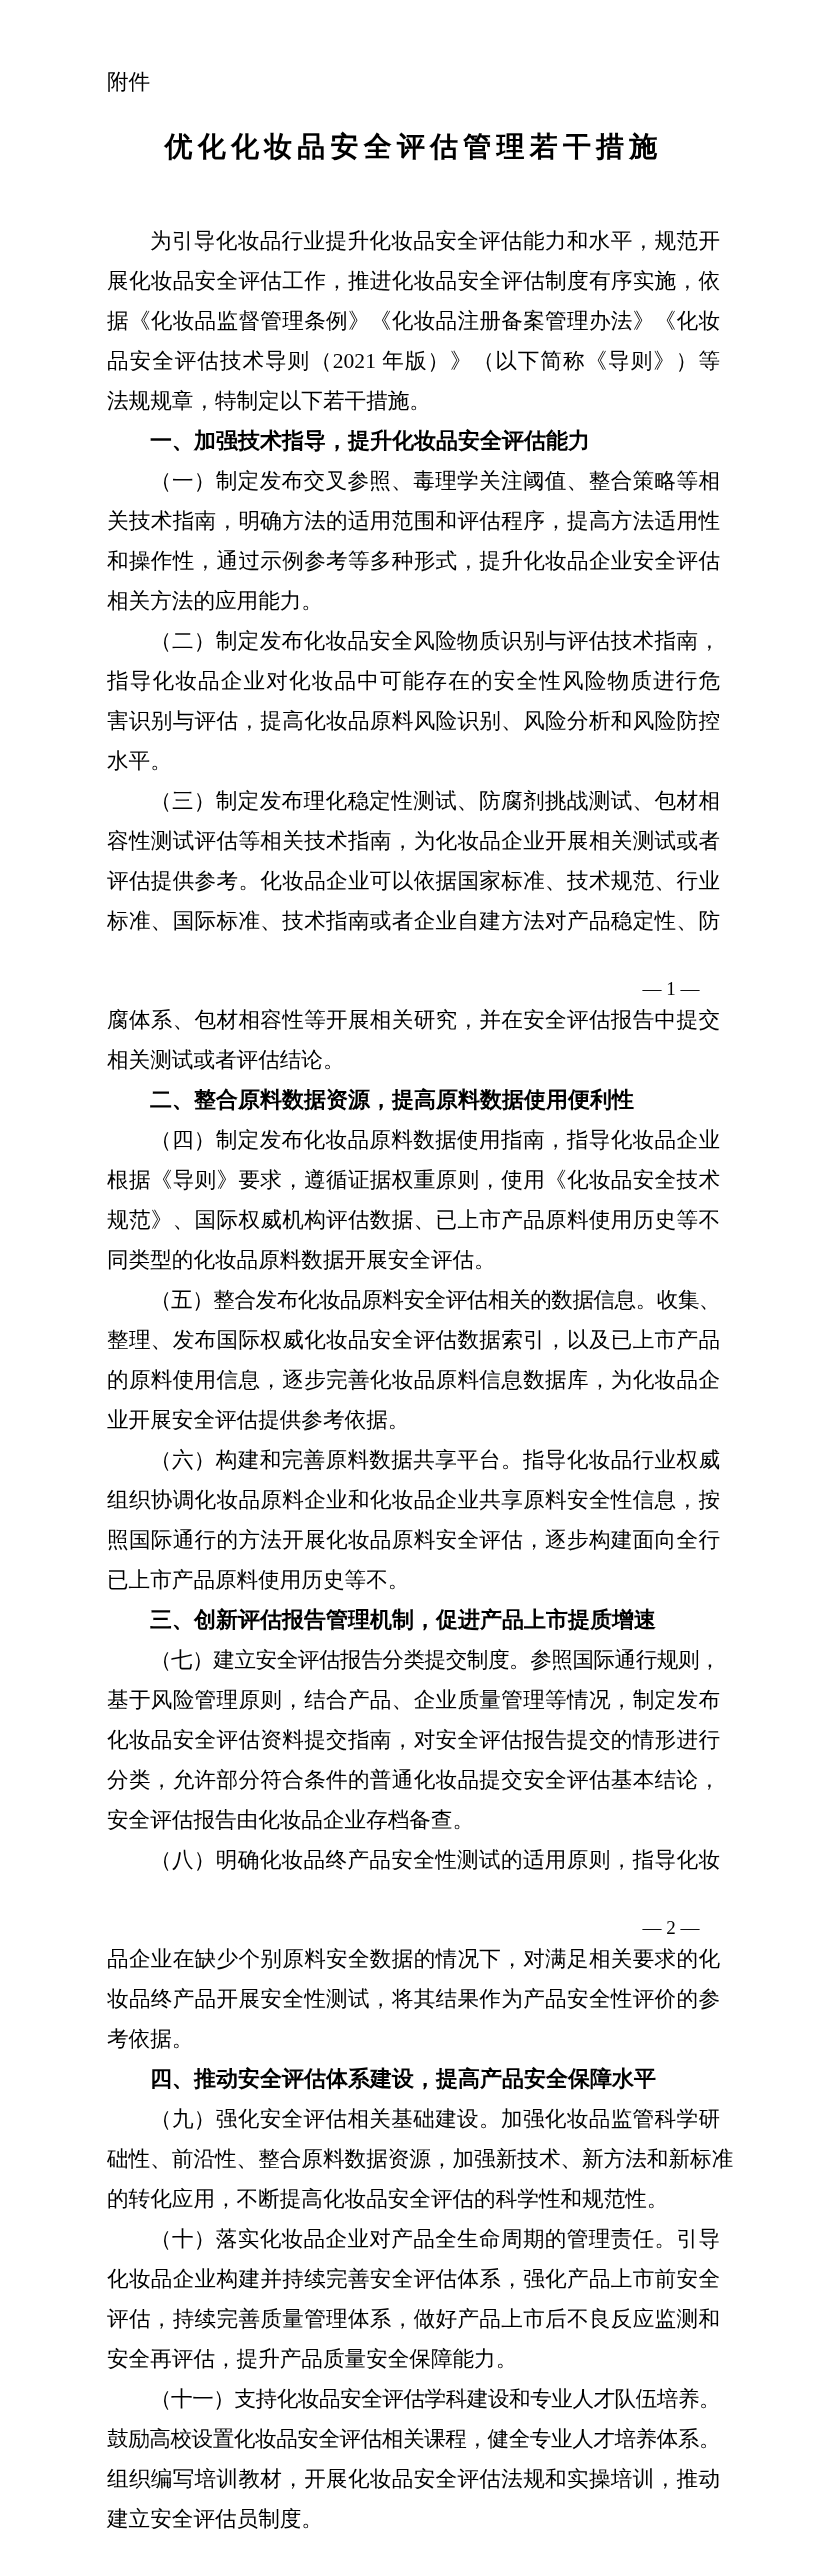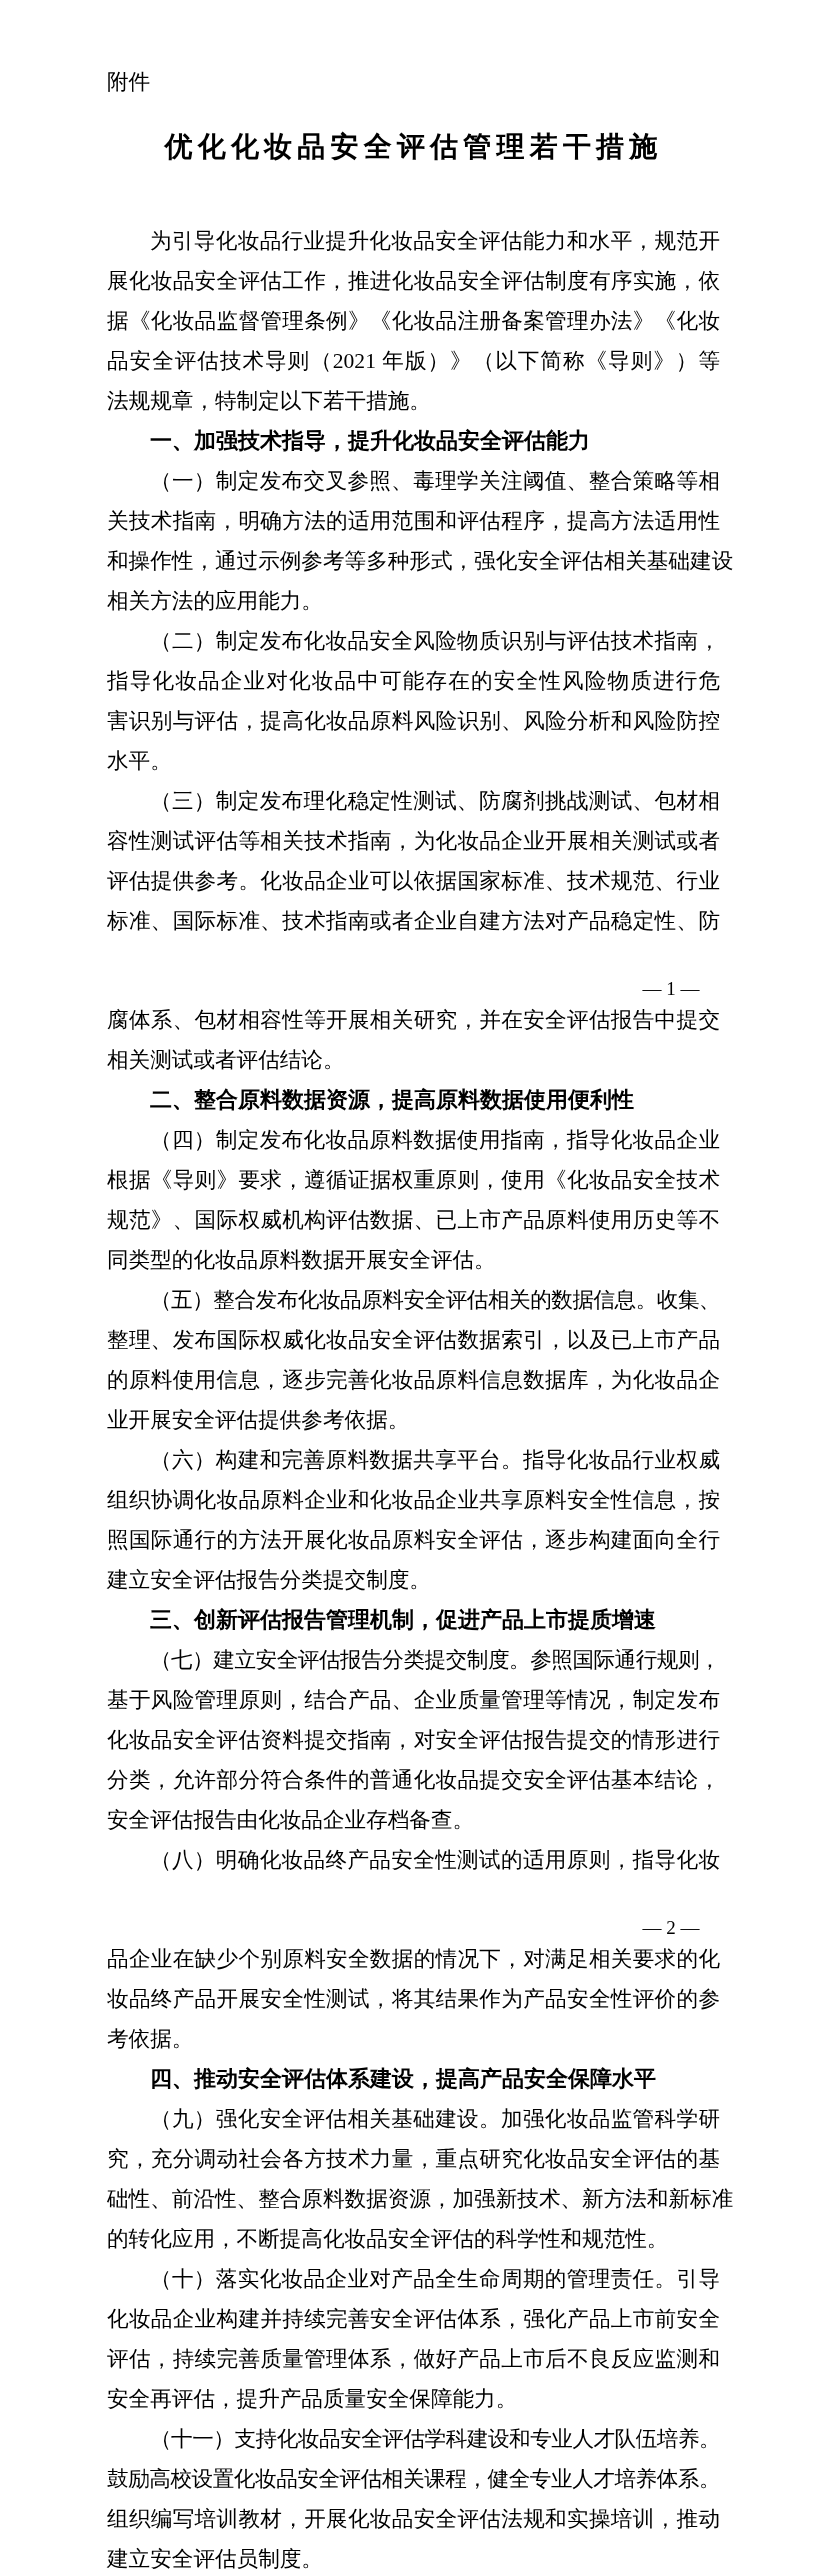--- a/index.html
+++ b/index.html
@@ -71,21 +71,21 @@
   <div class="title">优化化妆品安全评估管理若干措施</div>
   <div>
       <div class="line justify indent">为引导化妆品行业提升化妆品安全评估能力和水平，规范开</div>
       <div class="line justify">展化妆品安全评估工作，推进化妆品安全评估制度有序实施，依</div>
       <div class="line justify">据《化妆品监督管理条例》《化妆品注册备案管理办法》《化妆</div>
       <div class="line justify">品安全评估技术导则（2021 年版）》（以下简称《导则》）等</div>
       <div class="line">法规规章，特制定以下若干措施。</div>
       <div class="line heading">一、加强技术指导，提升化妆品安全评估能力</div>
       <div class="line justify indent">（一）制定发布交叉参照、毒理学关注阈值、整合策略等相</div>
       <div class="line justify">关技术指南，明确方法的适用范围和评估程序，提高方法适用性</div>
-      <div class="line justify">和操作性，通过示例参考等多种形式，强化安全评估相关基础建设</div>
+      <div class="line justify">和操作性，通过示例参考等多种形式，提升化妆品企业安全评估</div>
       <div class="line">相关方法的应用能力。</div>
       <div class="line justify indent">（二）制定发布化妆品安全风险物质识别与评估技术指南，</div>
       <div class="line justify">指导化妆品企业对化妆品中可能存在的安全性风险物质进行危</div>
       <div class="line justify">害识别与评估，提高化妆品原料风险识别、风险分析和风险防控</div>
       <div class="line">水平。</div>
       <div class="line justify indent">（三）制定发布理化稳定性测试、防腐剂挑战测试、包材相</div>
       <div class="line justify">容性测试评估等相关技术指南，为化妆品企业开展相关测试或者</div>
       <div class="line justify">评估提供参考。化妆品企业可以依据国家标准、技术规范、行业</div>
       <div class="line justify">标准、国际标准、技术指南或者企业自建方法对产品稳定性、防</div>
       <div class="pagenum">— 1 —</div>
@@ -96,35 +96,34 @@
       <div class="line justify">根据《导则》要求，遵循证据权重原则，使用《化妆品安全技术</div>
       <div class="line justify">规范》、国际权威机构评估数据、已上市产品原料使用历史等不</div>
       <div class="line">同类型的化妆品原料数据开展安全评估。</div>
       <div class="line justify indent" style="letter-spacing: -0.7px;">（五）整合发布化妆品原料安全评估相关的数据信息。收集、</div>
       <div class="line justify">整理、发布国际权威化妆品安全评估数据索引，以及已上市产品</div>
       <div class="line justify">的原料使用信息，逐步完善化妆品原料信息数据库，为化妆品企</div>
       <div class="line">业开展安全评估提供参考依据。</div>
       <div class="line justify indent">（六）构建和完善原料数据共享平台。指导化妆品行业权威</div>
       <div class="line justify">组织协调化妆品原料企业和化妆品企业共享原料安全性信息，按</div>
       <div class="line justify">照国际通行的方法开展化妆品原料安全评估，逐步构建面向全行</div>
-      <div class="line">建立安全评估报告分类提交制度。</div>
+      <div class="line">已上市产品原料使用历史等不。</div>
       <div class="line heading">三、创新评估报告管理机制，促进产品上市提质增速</div>
       <div class="line justify indent" style="letter-spacing: -0.7px;">（七）建立安全评估报告分类提交制度。参照国际通行规则，</div>
       <div class="line justify">基于风险管理原则，结合产品、企业质量管理等情况，制定发布</div>
       <div class="line justify">化妆品安全评估资料提交指南，对安全评估报告提交的情形进行</div>
       <div class="line justify">分类，允许部分符合条件的普通化妆品提交安全评估基本结论，</div>
       <div class="line">安全评估报告由化妆品企业存档备查。</div>
       <div class="line justify indent">（八）明确化妆品终产品安全性测试的适用原则，指导化妆</div>
       <div class="pagenum">— 2 —</div>
       <div class="line justify">品企业在缺少个别原料安全数据的情况下，对满足相关要求的化</div>
       <div class="line justify">妆品终产品开展安全性测试，将其结果作为产品安全性评价的参</div>
       <div class="line">考依据。</div>
       <div class="line heading">四、推动安全评估体系建设，提高产品安全保障水平</div>
       <div class="line justify indent">（九）强化安全评估相关基础建设。加强化妆品监管科学研</div>
-      <div class="line justify">究，充分调动社会各方技术力量，重点研究化妆品安全评估的基</div>
       <div class="line justify">础性、前沿性、整合原料数据资源，加强新技术、新方法和新标准</div>
       <div class="line">的转化应用，不断提高化妆品安全评估的科学性和规范性。</div>
       <div class="line justify indent">（十）落实化妆品企业对产品全生命周期的管理责任。引导</div>
       <div class="line justify">化妆品企业构建并持续完善安全评估体系，强化产品上市前安全</div>
       <div class="line justify">评估，持续完善质量管理体系，做好产品上市后不良反应监测和</div>
       <div class="line">安全再评估，提升产品质量安全保障能力。</div>
       <div class="line justify indent" style="letter-spacing: -0.7px;">（十一）支持化妆品安全评估学科建设和专业人才队伍培养。</div>
       <div class="line justify" style="letter-spacing: -0.6px;">鼓励高校设置化妆品安全评估相关课程，健全专业人才培养体系。</div>
       <div class="line justify">组织编写培训教材，开展化妆品安全评估法规和实操培训，推动</div>
       <div class="line">建立安全评估员制度。</div>

